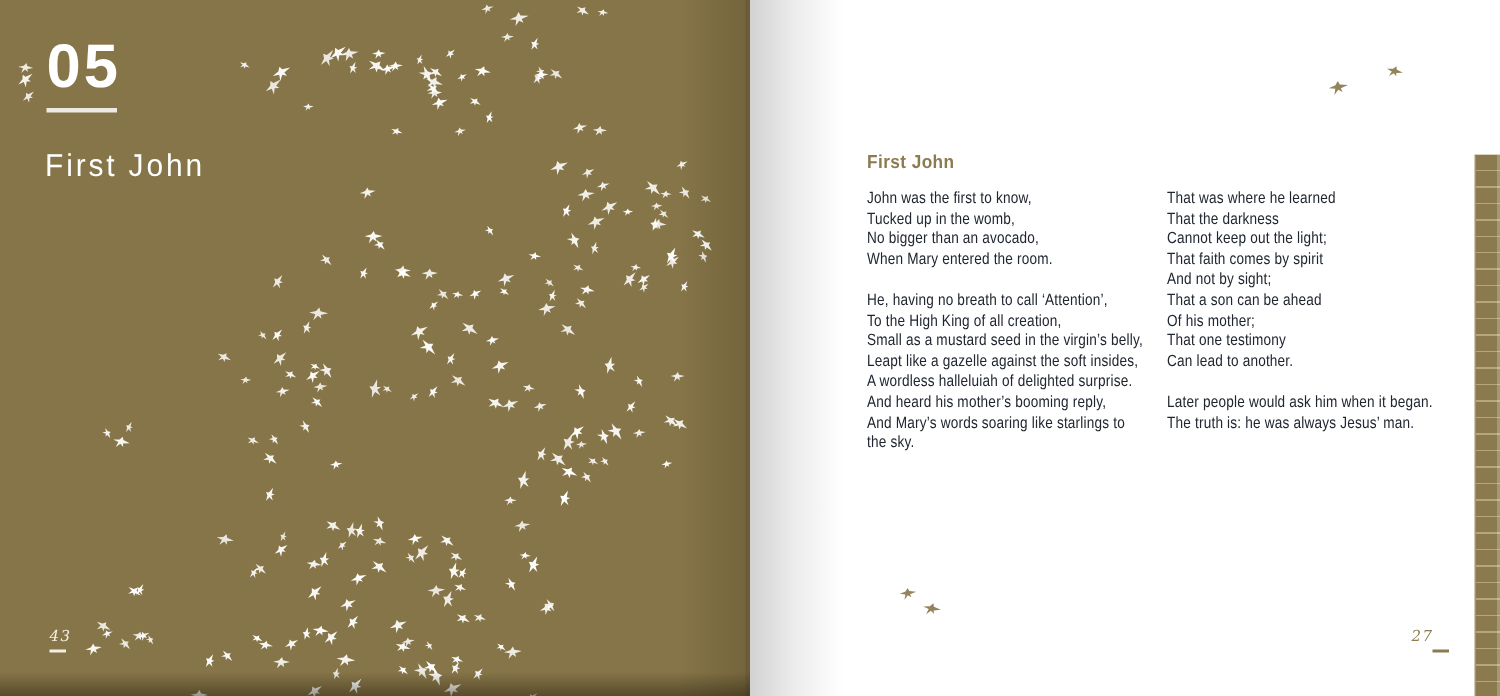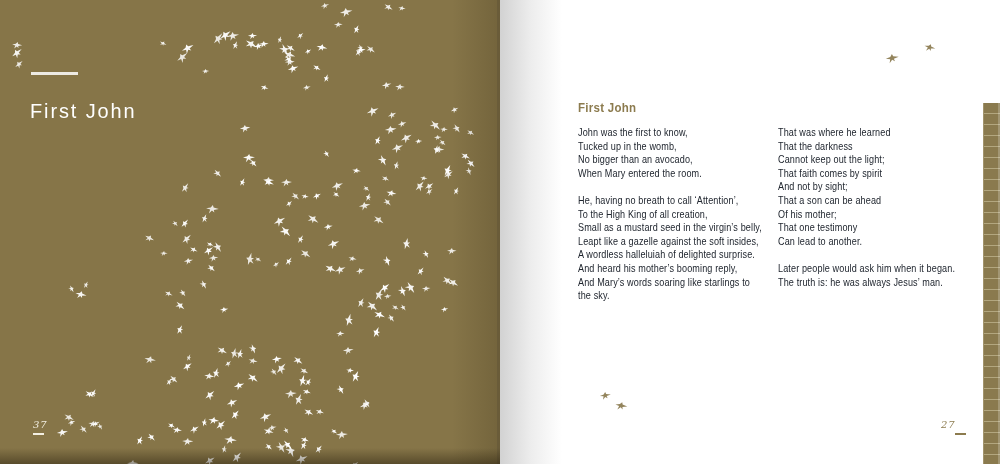--- a/index.html
+++ b/index.html
@@ -772,24 +772,25 @@
           <path d="M0 4.2 L5 2.8 L7.2 0 L8.2 2.6 L14 3.8 L8.6 5.4 L9.4 8.2 L6.6 6.2 L3.4 9.6 L4.6 5.2 Z" fill="#ffffff" fill-opacity="0.8496176255960017"></path>
         </svg>
         <svg viewBox="0 0 14 12" width="11.845796004869044" height="10.153539432744894" style="position: absolute; left: 11.8664px; top: 48.6388px; transform: rotate(-35.6428deg); overflow: visible; pointer-events: none;">
           <path d="M0 4.2 L5 2.8 L7.2 0 L8.2 2.6 L14 3.8 L8.6 5.4 L9.4 8.2 L6.6 6.2 L3.4 9.6 L4.6 5.2 Z" fill="#ffffff" fill-opacity="0.9174853260256349"></path>
         </svg>
       </div>
     <div class="edge-shade"></div>
     <div class="edge-line"></div>
     <div class="bottom-shade"></div>
 
+    <div class="ch-num">05</div>
     <div class="ch-underline"></div>
     <div class="ch-title">First John</div>
 
-    <div class="pageno pageno-left">37</div>
+    <div class="pageno pageno-left">43</div>
     <div class="pageno-dash dash-left"></div>
   </div>
 
   <div class="gutter"></div>
 
   <div class="right-page">
     <div class="poem-title">First John</div>
 
     <div class="poem-col poem-col-1">
         <div class="poem-line">John was the first to know,</div>

